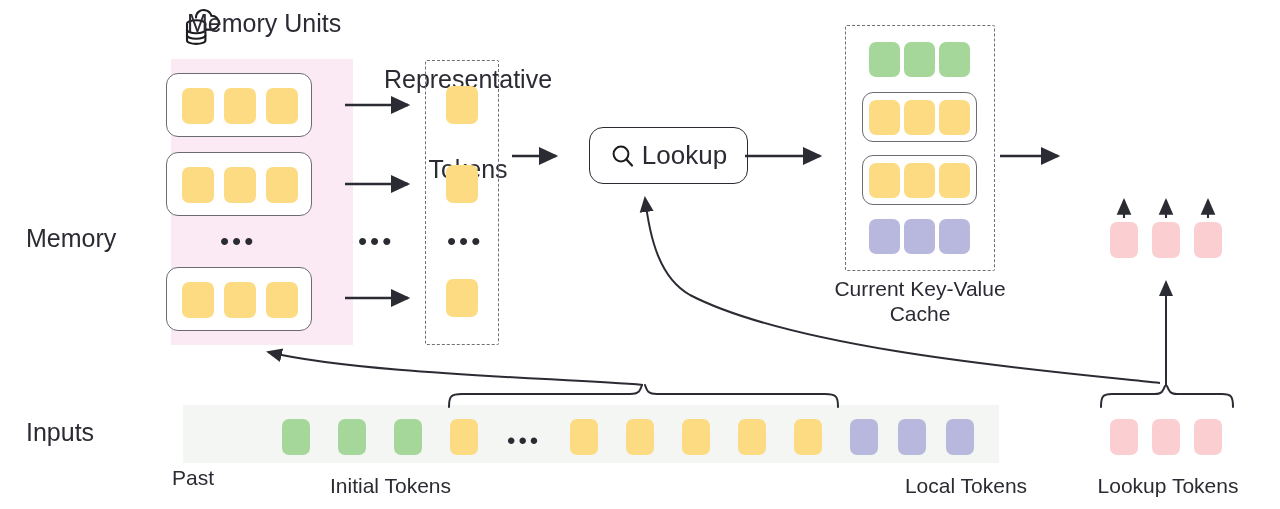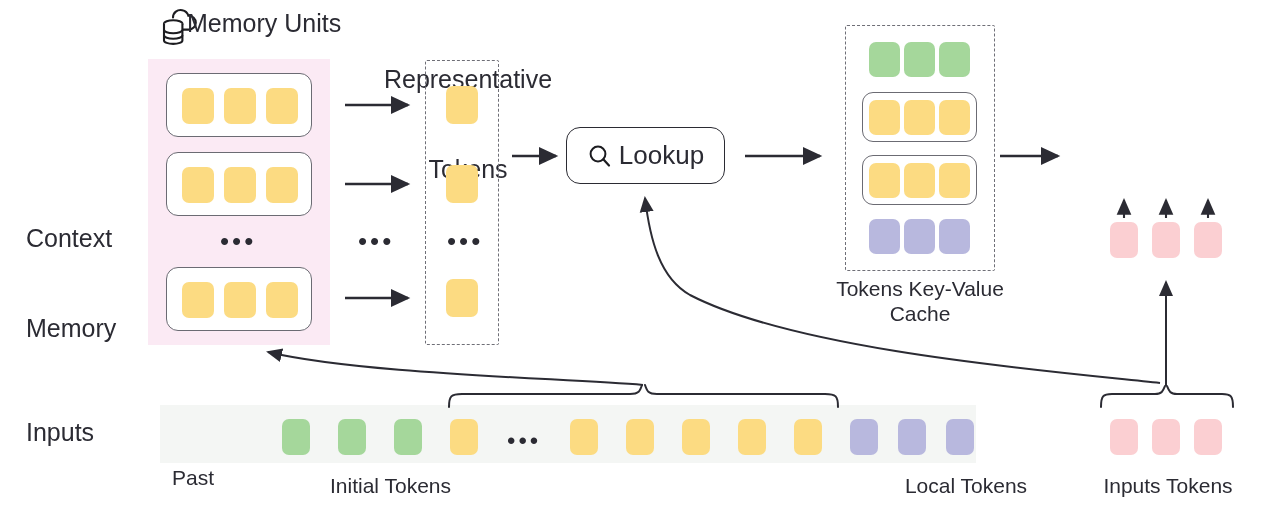--- a/index.html
+++ b/index.html
@@ -8,21 +8,21 @@
     color:#2b2b33;
     -webkit-font-smoothing:antialiased;
   }
   #stage{
     position:relative;
     width:1280px;
     height:509px;
     overflow:hidden;
     background:#ffffff;
   }
-  .abs{position:absolute;}
+  .abs{position:absolute;margin-left:23px;}
 
   
   .lbl{
     position:absolute;
     font-size:25px;
     line-height:30px;
     color:#2b2b33;
     white-space:pre;
   }
   .lbl.center{text-align:center;}
@@ -95,21 +95,20 @@
   }
 </style>
 </head>
 <body>
 
 <div id="stage">
 
   <div class="abs" id="ctx-bg"></div>
 
   <div class="lbl" style="left:26px;top:163px;">
-    <div>Context</div>
     <div>Memory</div>
   </div>
 
   <div class="lbl" style="left:26px;top:417px;">Inputs</div>
 
   <div class="abs" style="left:160px;top:6px;width:40px;height:44px;">
     <svg width="40" height="44" viewBox="0 0 40 44">
       <path d="M13 11.5 C13 6.5 17.5 3.2 22.2 4.2 C25.3 4.8 27.6 7.0 28.4 9.8
                C32.6 9.6 35.8 12.8 35.8 16.7 C35.8 20.6 32.6 23.6 28.7 23.6
                L21.5 23.6" fill="none" stroke="#1c1c20" stroke-width="2.1" stroke-linecap="round"></path>
@@ -180,21 +179,21 @@
     <div class="tok y" style="left:6px;top:7px;width:31px;height:35px;"></div>
     <div class="tok y" style="left:41px;top:7px;width:31px;height:35px;"></div>
     <div class="tok y" style="left:76px;top:7px;width:31px;height:35px;"></div>
   </div>
 
   <div class="tok p" style="left:869px;top:219px;width:31px;height:35px;"></div>
   <div class="tok p" style="left:904px;top:219px;width:31px;height:35px;"></div>
   <div class="tok p" style="left:939px;top:219px;width:31px;height:35px;"></div>
 
   <div class="cap" style="position:absolute;left:820px;top:276px;width:200px;">
-    <div>Tokens Key-Value</div>
+    <div>Current Key-Value</div>
     <div>Cache</div>
   </div>
 
 
   <div class="tok k" style="left:1110px;top:222px;width:28px;height:36px;"></div>
   <div class="tok k" style="left:1152px;top:222px;width:28px;height:36px;"></div>
   <div class="tok k" style="left:1194px;top:222px;width:28px;height:36px;"></div>
 
   <div class="abs" id="input-strip"></div>
 
@@ -218,21 +217,21 @@
   <div class="tok p" style="left:850px;top:419px;width:28px;height:36px;"></div>
   <div class="tok p" style="left:898px;top:419px;width:28px;height:36px;"></div>
   <div class="tok p" style="left:946px;top:419px;width:28px;height:36px;"></div>
 
   <div class="tok k" style="left:1110px;top:419px;width:28px;height:36px;"></div>
   <div class="tok k" style="left:1152px;top:419px;width:28px;height:36px;"></div>
   <div class="tok k" style="left:1194px;top:419px;width:28px;height:36px;"></div>
 
   <div class="cap" style="position:absolute;left:255px;top:473px;width:196px;text-align:right;">Initial Tokens</div>
   <div class="cap" style="position:absolute;left:868px;top:473px;width:196px;">Local Tokens</div>
-  <div class="cap" style="position:absolute;left:1070px;top:473px;width:196px;">Inputs Tokens</div>
+  <div class="cap" style="position:absolute;left:1070px;top:473px;width:196px;">Lookup Tokens</div>
 
   <svg class="overlay">
     <defs>
       <marker id="ah" markerWidth="9" markerHeight="9" refX="7.4" refY="4.5" orient="auto">
         <path d="M0,0.6 L8.4,4.5 L0,8.4 Z" fill="#2b2b33"></path>
       </marker>
       <marker id="ah2" markerWidth="9" markerHeight="9" refX="7.0" refY="4.5" orient="auto">
         <path d="M0,1.0 L8.0,4.5 L0,8.0 Z" fill="#2b2b33"></path>
       </marker>
     </defs>

